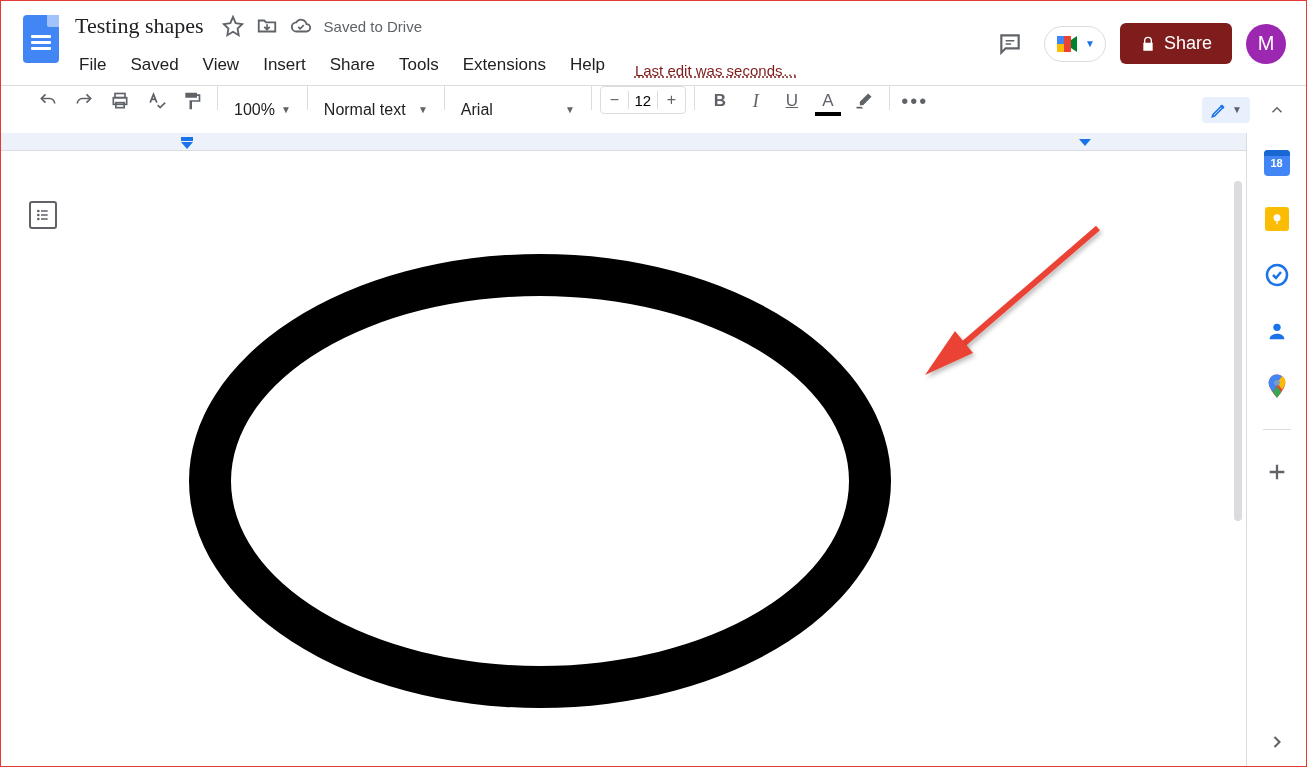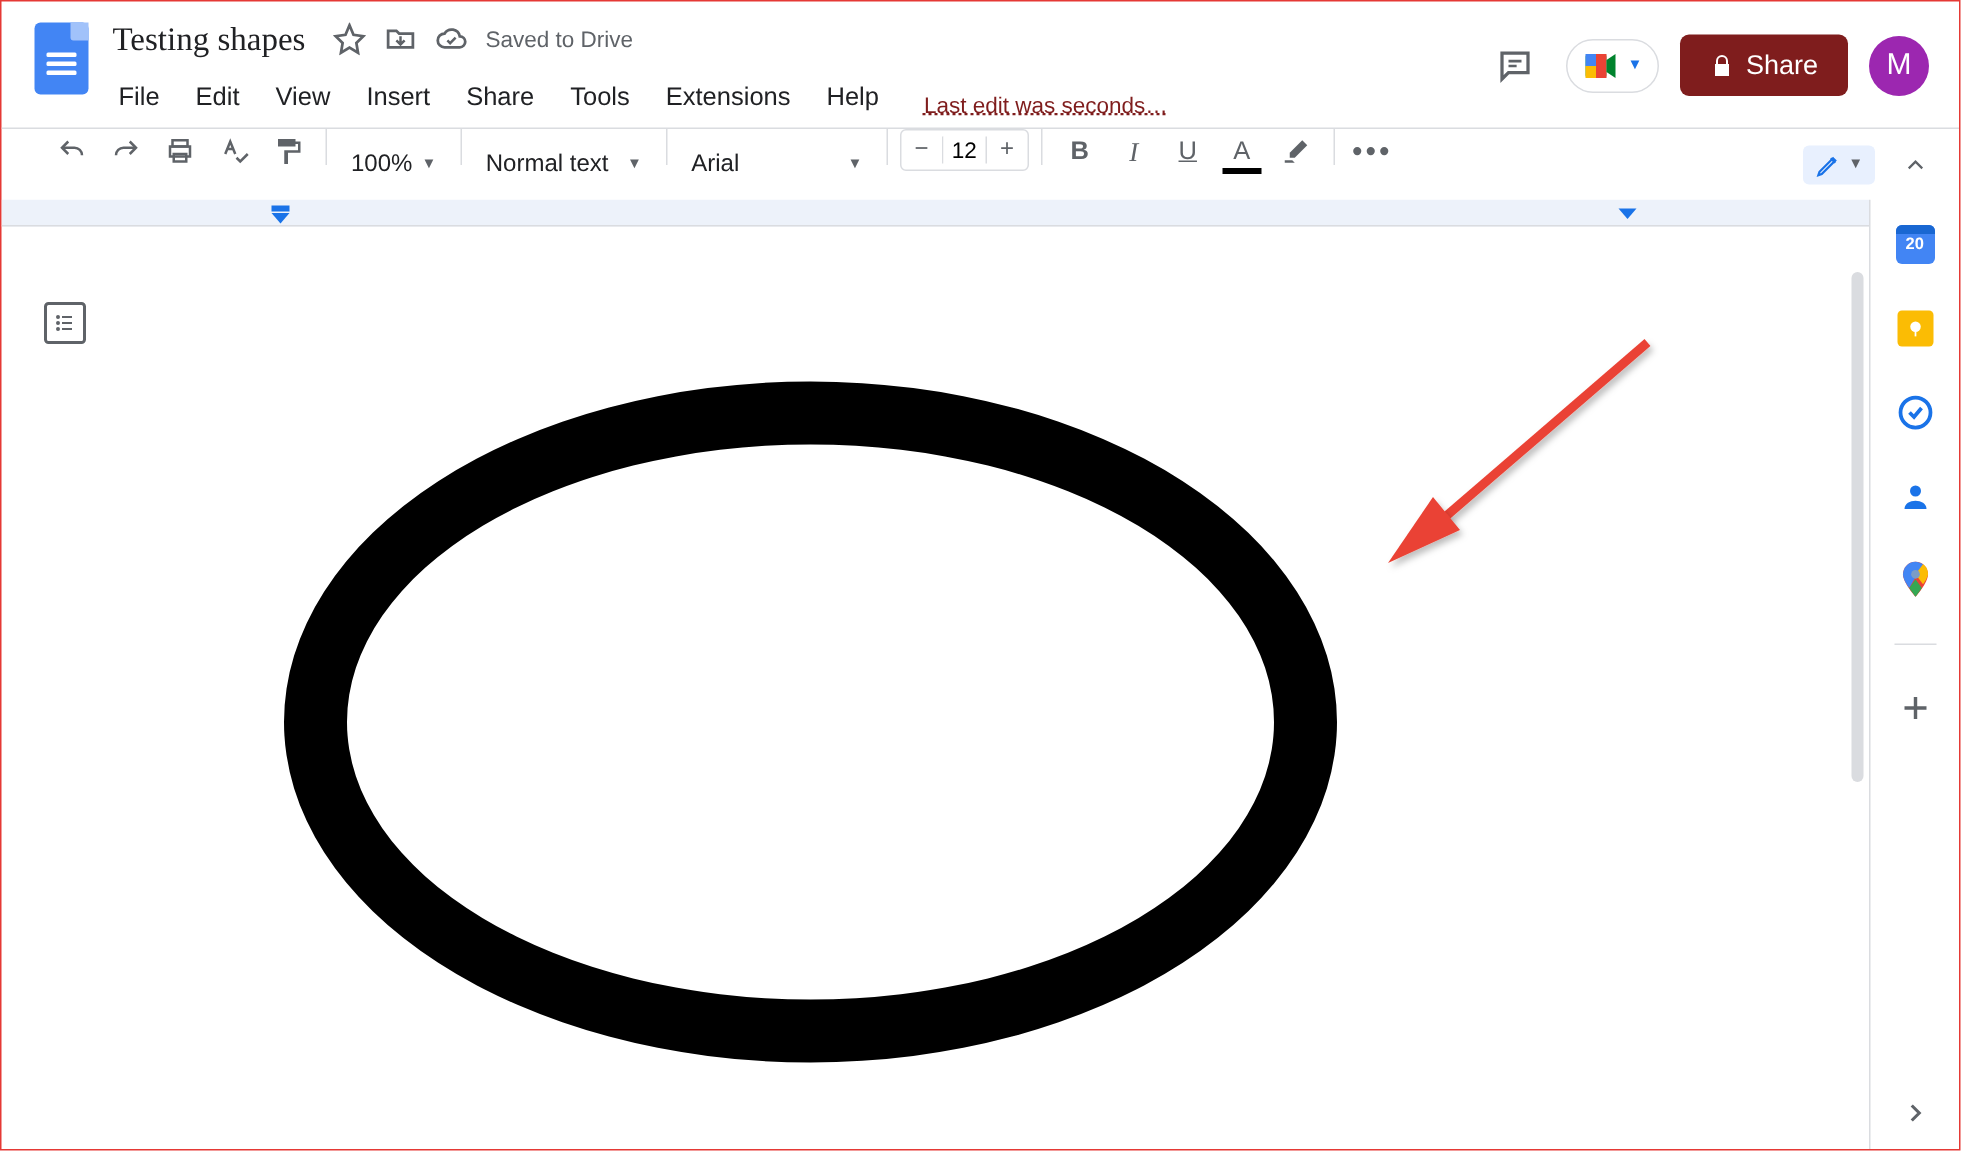--- a/index.html
+++ b/index.html
@@ -102,21 +102,21 @@
       <div class="title-icon">
         <svg width="22" height="22" viewBox="0 0 24 24" fill="none" stroke="#5f6368" stroke-width="2">
             <path d="M7 18a5 5 0 010-10 6 6 0 0111 2 4 4 0 010 8H7z"></path>
             <path d="M9 13l2 2 4-4" stroke-width="1.8"></path>
           </svg>
       </div>
       <div class="saved-text">Saved to Drive</div>
     </div>
     <div class="menu-row">
       <div class="menu-item">File</div>
-      <div class="menu-item">Edit</div>
+      <div class="menu-item">Saved</div>
       <div class="menu-item">View</div>
       <div class="menu-item">Insert</div>
       <div class="menu-item">Share</div>
       <div class="menu-item">Tools</div>
       <div class="menu-item">Extensions</div>
       <div class="menu-item">Help</div>
       <div class="last-edit">Last edit was seconds…</div>
     </div>
   </div>
   <div class="header-right">
@@ -274,21 +274,21 @@
         </div>
       </div>
       <div class="scrollbar"></div>
     </div>
   </div>
 
   <div class="side-panel">
     <div class="side-icon">
       <div style="width:26px;height:26px;background:#4285f4;border-radius:4px;display:flex;align-items:center;justify-content:center;color:#fff;font-size:11px;font-weight:bold;position:relative;">
         <div style="position:absolute;top:0;left:0;right:0;height:6px;background:#1967d2;border-radius:4px 4px 0 0;"></div>
-        <span style="position:relative;">20</span>
+        <span style="position:relative;">18</span>
       </div>
     </div>
     <div class="side-icon">
       <div style="width:24px;height:24px;background:#fbbc04;border-radius:3px;display:flex;align-items:center;justify-content:center;">
         <svg width="14" height="14" viewBox="0 0 24 24" fill="#fff">
             <circle cx="12" cy="10" r="6"></circle>
             <rect x="11" y="15" width="2" height="6"></rect>
           </svg>
       </div>
     </div>

